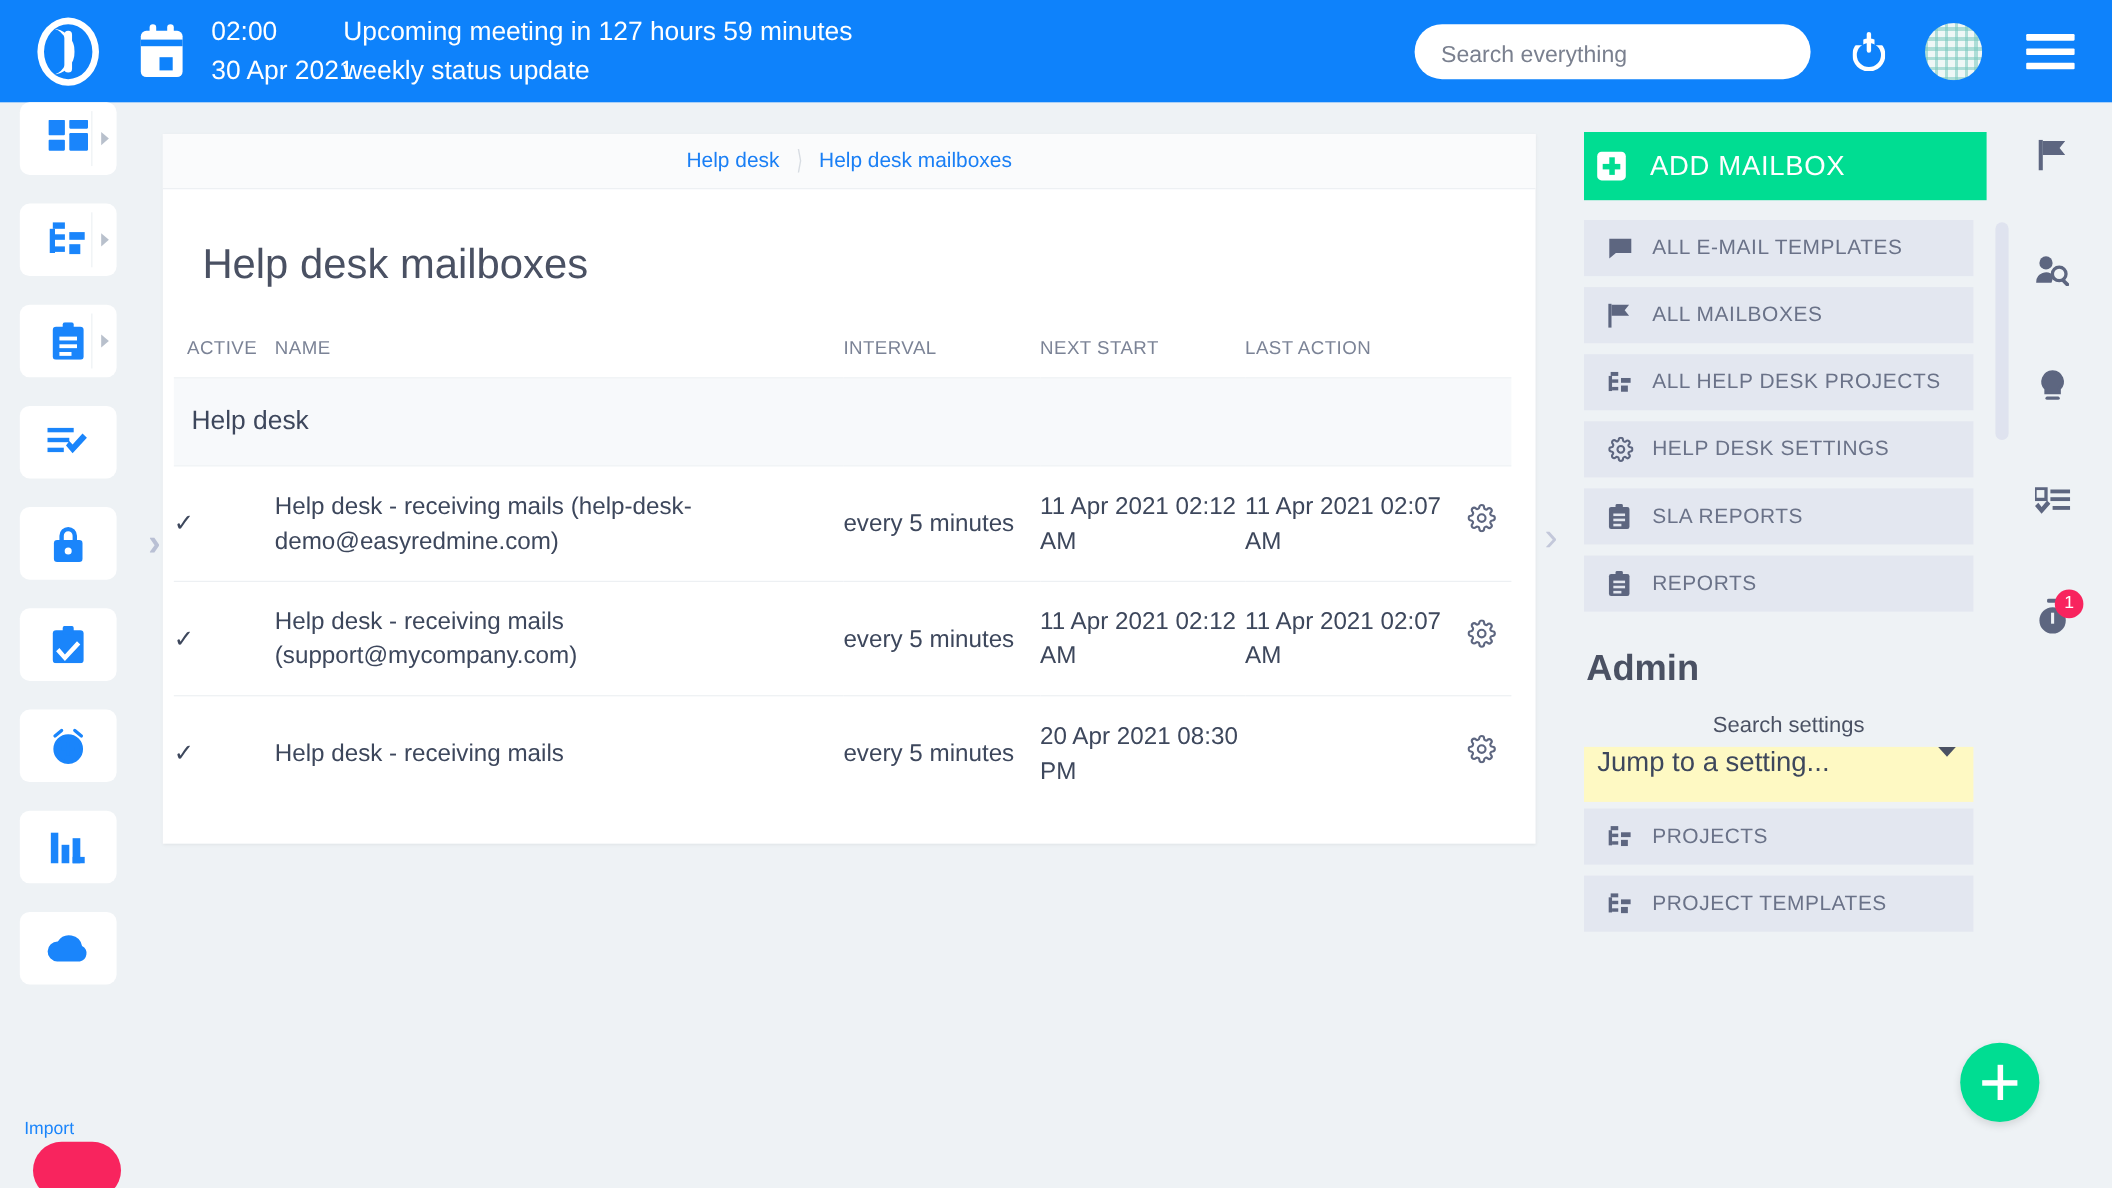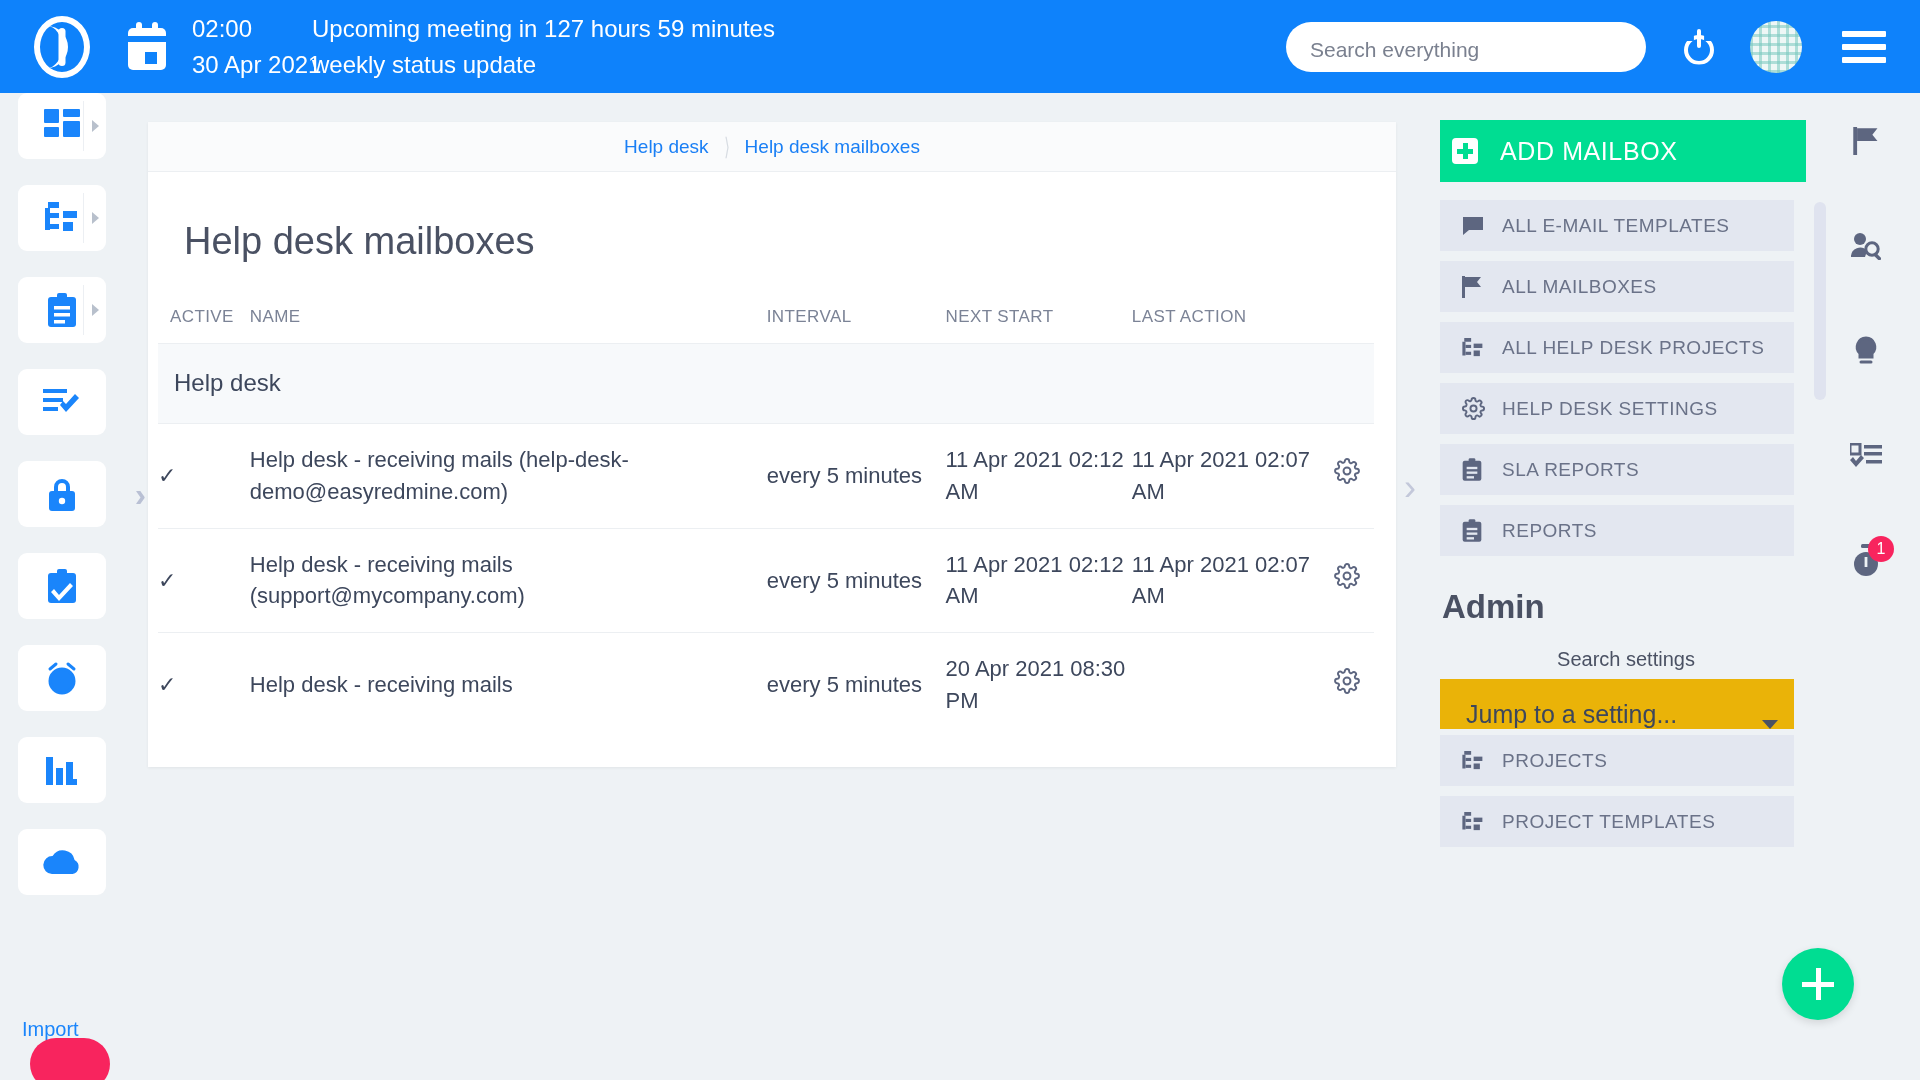--- a/index.html
+++ b/index.html
@@ -125,21 +125,21 @@
   }
   .rail-ico { fill: #1a85fb; }
 
   .pink-pill {
     position: absolute; left: 30px; top: 945px;
     width: 80px; height: 52px; border-radius: 26px; background: #f8245e;
     cursor: pointer;
   }
   .import-label {
     position: absolute; left: 22px; top: 925px;
-    font-size: 20px; color: #1a85fb;
+    font-size: 16px; color: #1a85fb;
   }
 
   
   .main-card {
     position: absolute; left: 148px; top: 122px;
     width: 1248px; height: 645px;
     background: #fff;
     box-shadow: 0 1px 3px rgba(0,0,0,.06);
   }
   .breadcrumb {
@@ -237,23 +237,23 @@
   }
 
   .admin-title {
     font-size: 33px; color: #4a5163; margin: 32px 0 0 2px;
   }
   .search-settings-label {
     font-size: 20px; color: #4a5163; text-align: center;
     margin: 22px 0 8px 0;
   }
   .jump-select {
-    width: 354px; height: 50px; background: #eab308;
-    display: flex; align-items: flex-end; justify-content: space-between;
-    padding: 0 16px 0 26px; cursor: pointer;
+    width: 354px; height: 50px; background: #fef9c3;
+    display: flex; align-items: flex-start; justify-content: space-between;
+    padding: 0 16px 0 12px; cursor: pointer;
   }
   .jump-select .val { font-size: 25px; color: #3d475c; }
   .jump-select .dd-caret {
     width: 0; height: 0;
     border-top: 9px solid #4a5163;
     border-left: 8px solid transparent; border-right: 8px solid transparent;
   }
 
   
   .far-rail {

